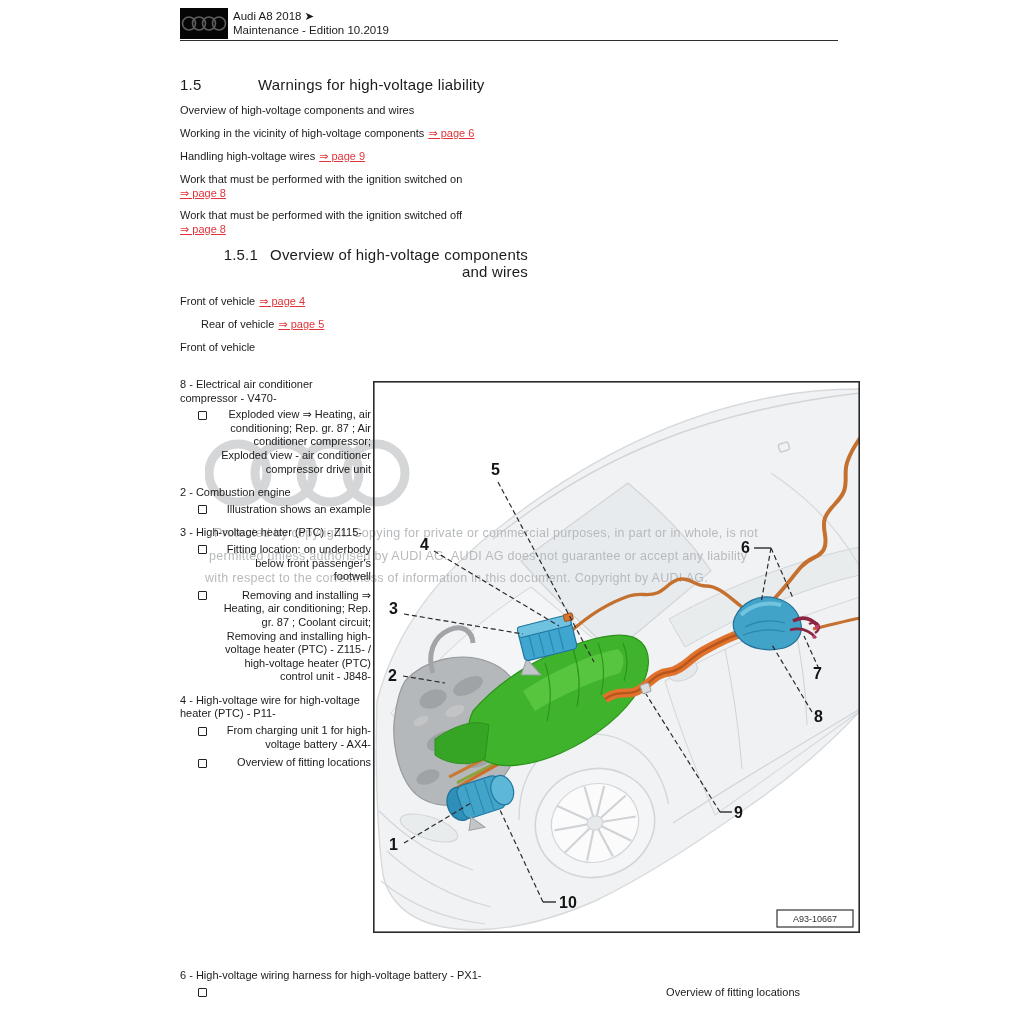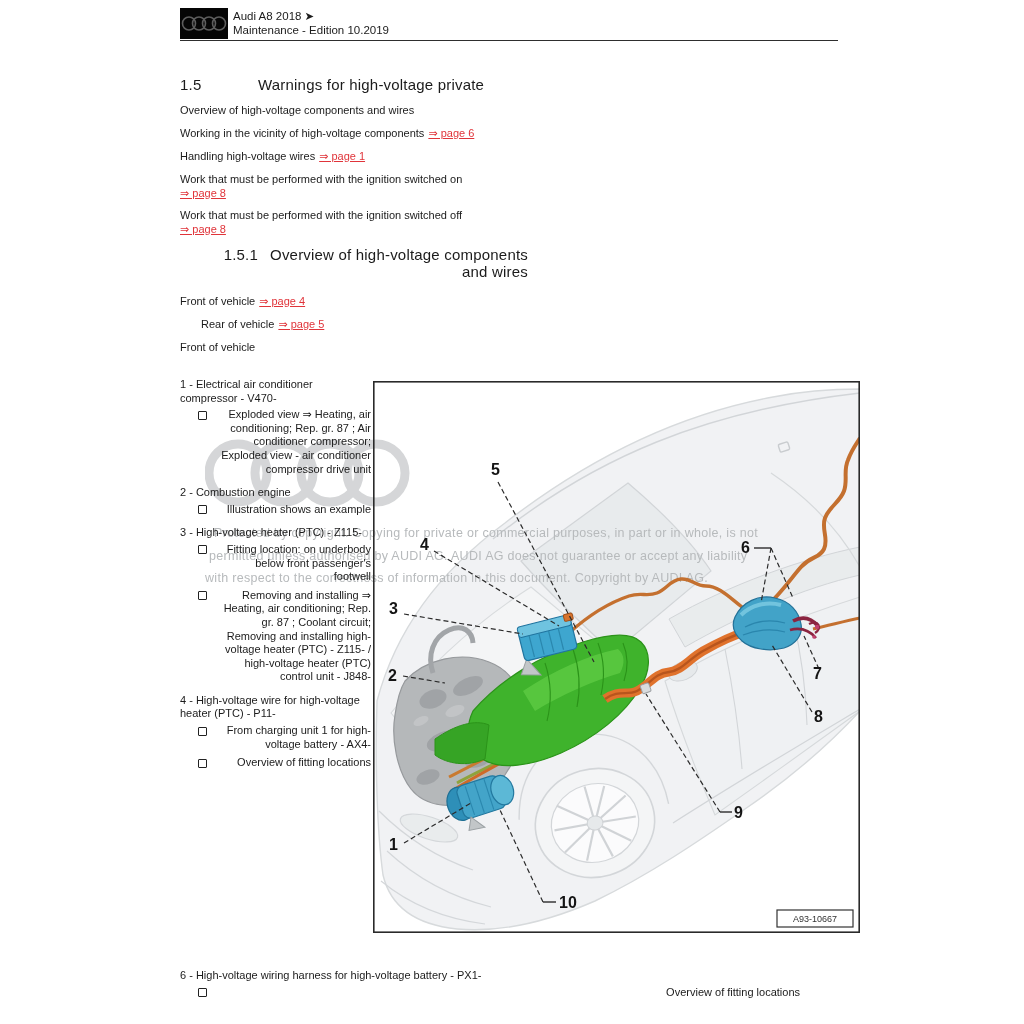--- a/index.html
+++ b/index.html
@@ -51,31 +51,31 @@
         <circle cx="29" cy="15.5" r="6.5"></circle>
           <circle cx="39" cy="15.5" r="6.5"></circle>
       </g>
     </svg>
   </div>
   <div class="abs" id="hdr-line1">Audi A8 2018 ➤</div>
   <div class="abs" id="hdr-line2">Maintenance - Edition 10.2019</div>
   <div class="abs" id="hdr-rule"></div>
 
   <div class="abs h1" style="left:180px;top:76px;">
-    <span class="num">1.5</span><span class="ttl">Warnings for high-voltage private</span>
+    <span class="num">1.5</span><span class="ttl">Warnings for high-voltage liability</span>
   </div>
 
   <div class="abs para" style="left:180px;top:104px;">
     <span>Overview of high-voltage components and wires</span>
   </div>
   <div class="abs para" style="left:180px;top:127px;">
     <span>Working in the vicinity of high-voltage components</span><a class="reflink gap">⇒ page 6</a>
   </div>
   <div class="abs para" style="left:180px;top:150px;">
-    <span>Handling high-voltage wires</span><a class="reflink gap">⇒ page 1</a>
+    <span>Handling high-voltage wires</span><a class="reflink gap">⇒ page 9</a>
   </div>
   <div class="abs para link-block" style="left:180px;top:173px;width:430px;">
     <span>Work that must be performed with the ignition switched on</span><br>
     <a class="reflink">⇒ page 8</a>
   </div>
   <div class="abs para link-block" style="left:180px;top:209px;width:430px;">
     <span>Work that must be performed with the ignition switched off</span><br>
     <a class="reflink">⇒ page 8</a>
   </div>
 
@@ -98,21 +98,21 @@
       <circle cx="125" cy="40" r="29"></circle>
         <circle cx="171" cy="40" r="29"></circle>
     </g>
   </svg>
   <div class="abs wm-text" style="left:209px;top:549px;">permitted unless authorised by AUDI AG. AUDI AG does not guarantee or accept any liability</div>
   <div class="abs wm-text" style="left:214px;top:526px;">Protected by copyright. Copying for private or commercial purposes, in part or in whole, is not</div>
   <div class="abs wm-text" style="left:205px;top:571px;">with respect to the correctness of information in this document. Copyright by AUDI AG.</div>
 
   <div class="abs" id="legend-col">
     <div class="legend-item">
-      <div class="legend-label">1 - Electrical air conditioner compressor - V470-</div>
+      <div class="legend-label">8 - Electrical air conditioner compressor - V470-</div>
       <ul class="legend-ul">
         <li class="legend-li">
             <span class="cb"></span>
             <span class="b-text">Exploded view ⇒ Heating, air conditioning; Rep. gr. 87 ; Air conditioner compressor; Exploded view - air conditioner compressor drive unit</span>
           </li>
       </ul>
     </div>
     <div class="legend-item">
       <div class="legend-label">2 - Combustion engine</div>
       <ul class="legend-ul">

